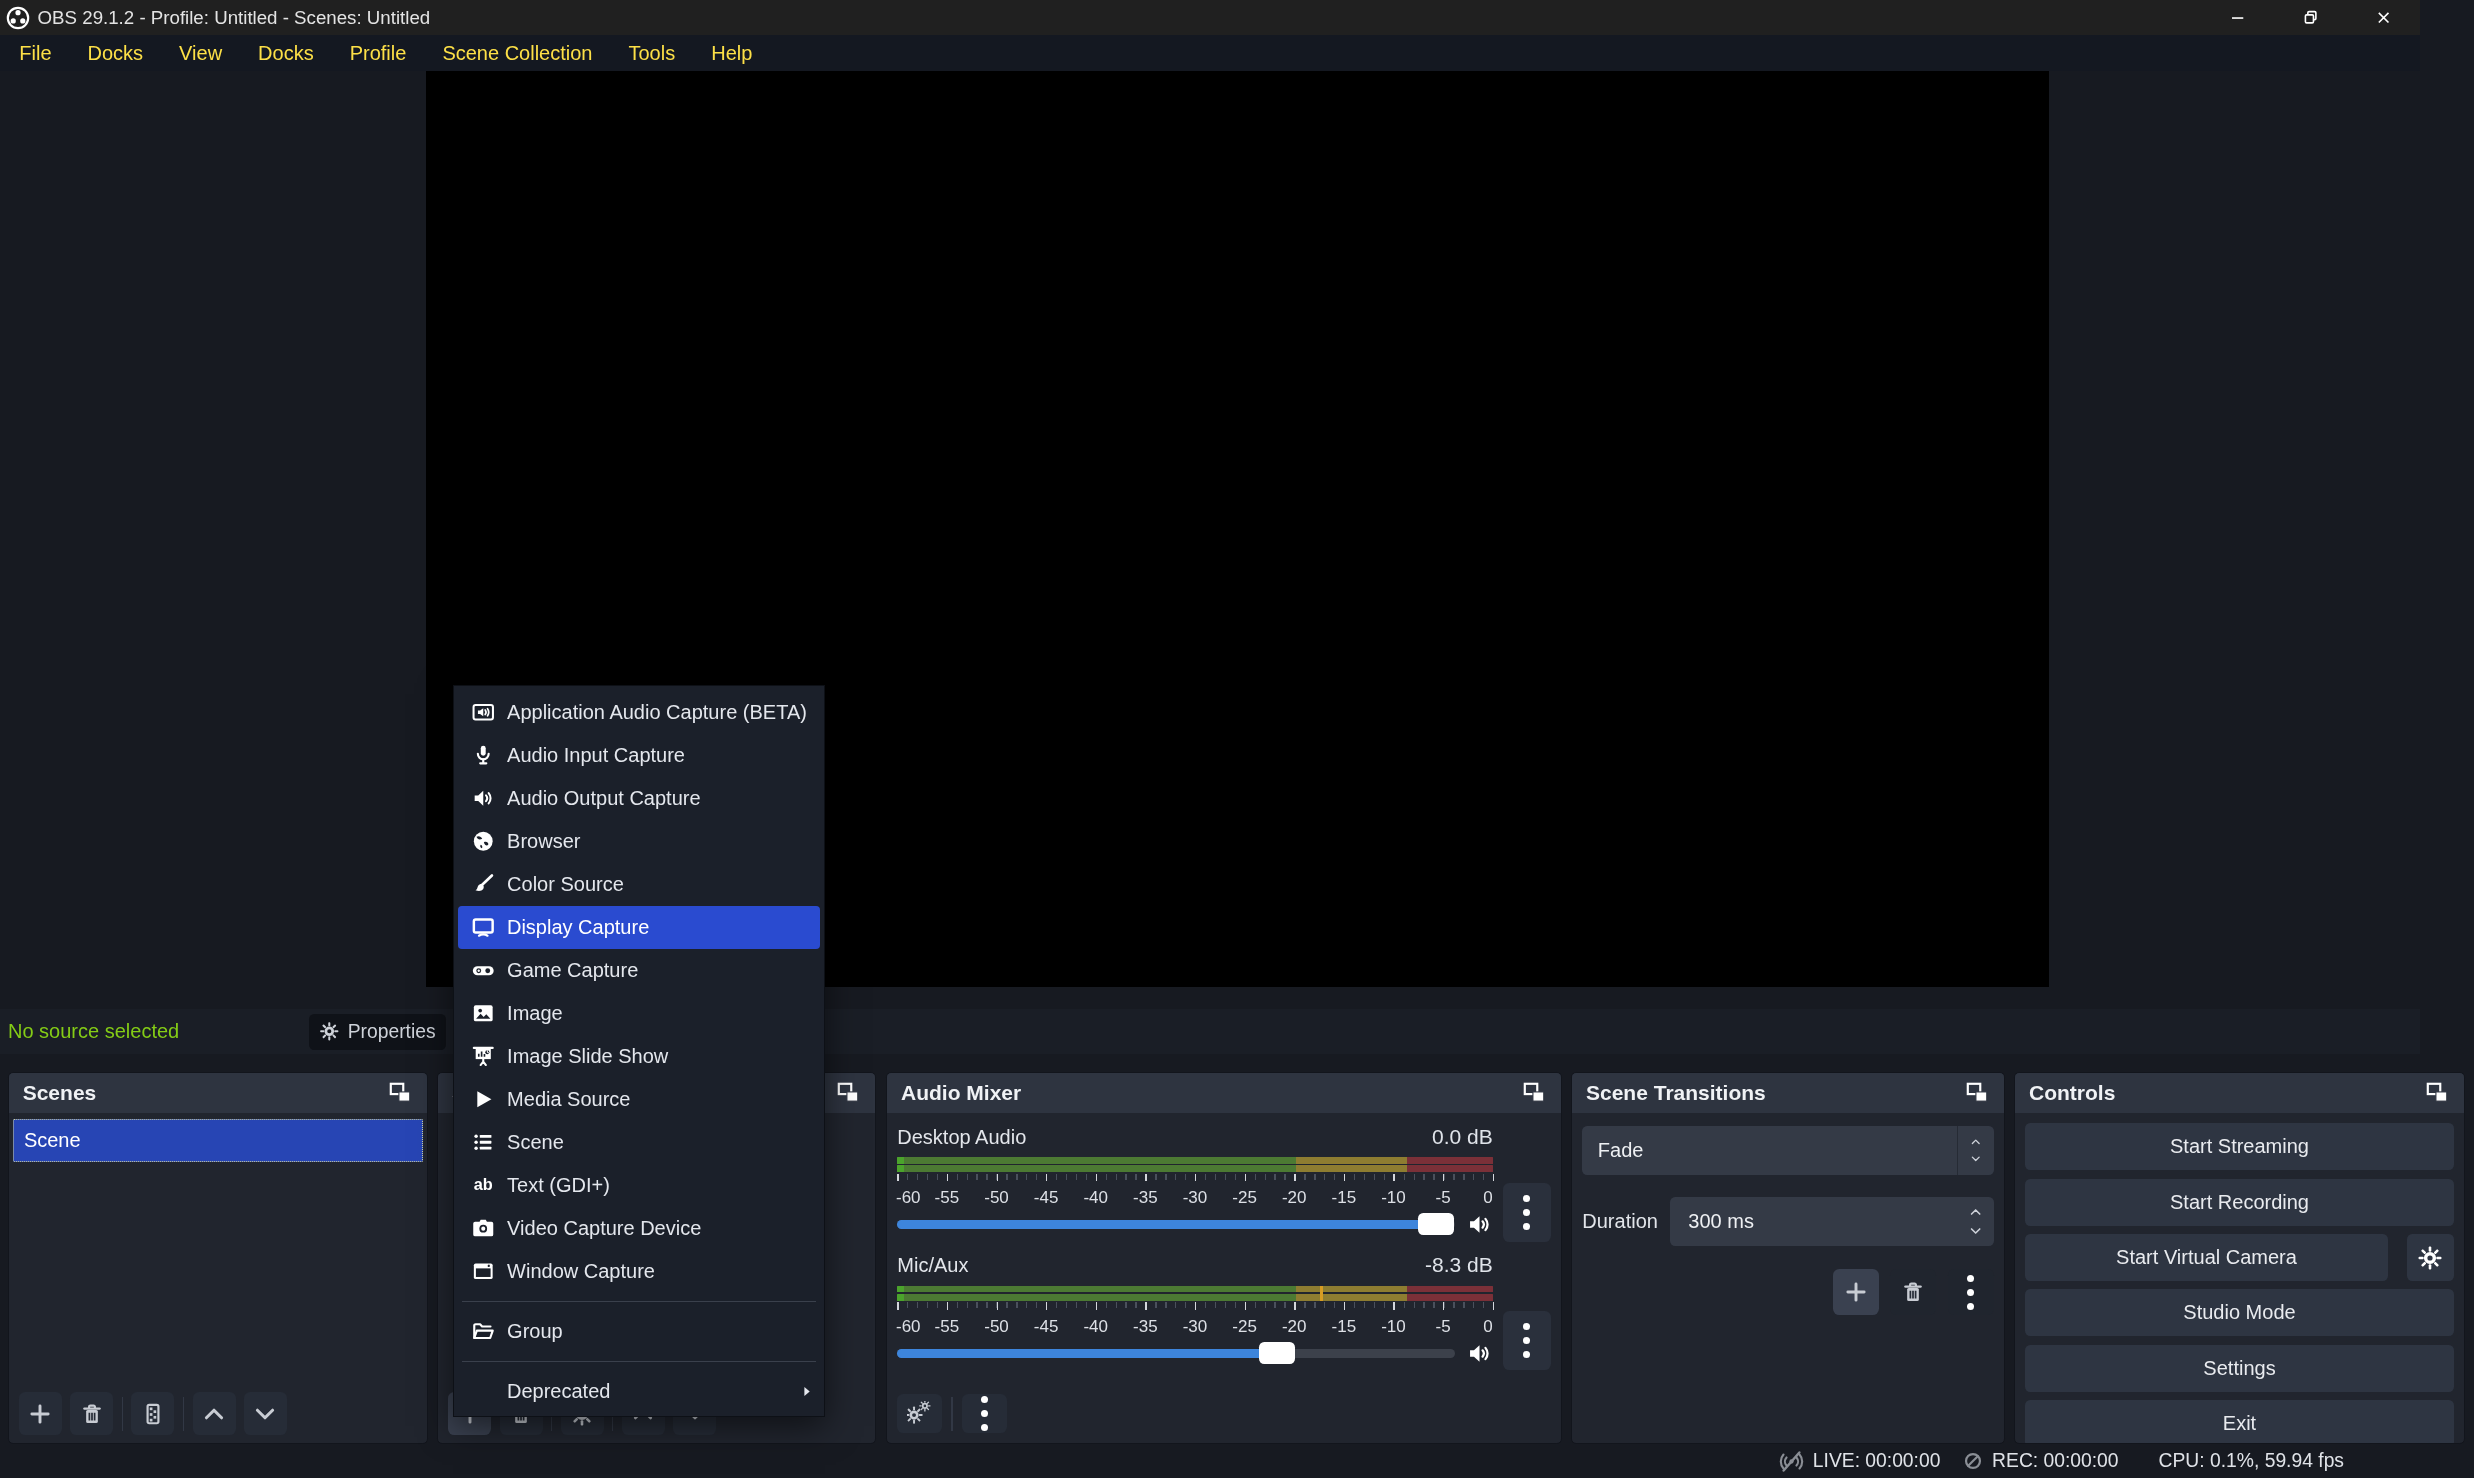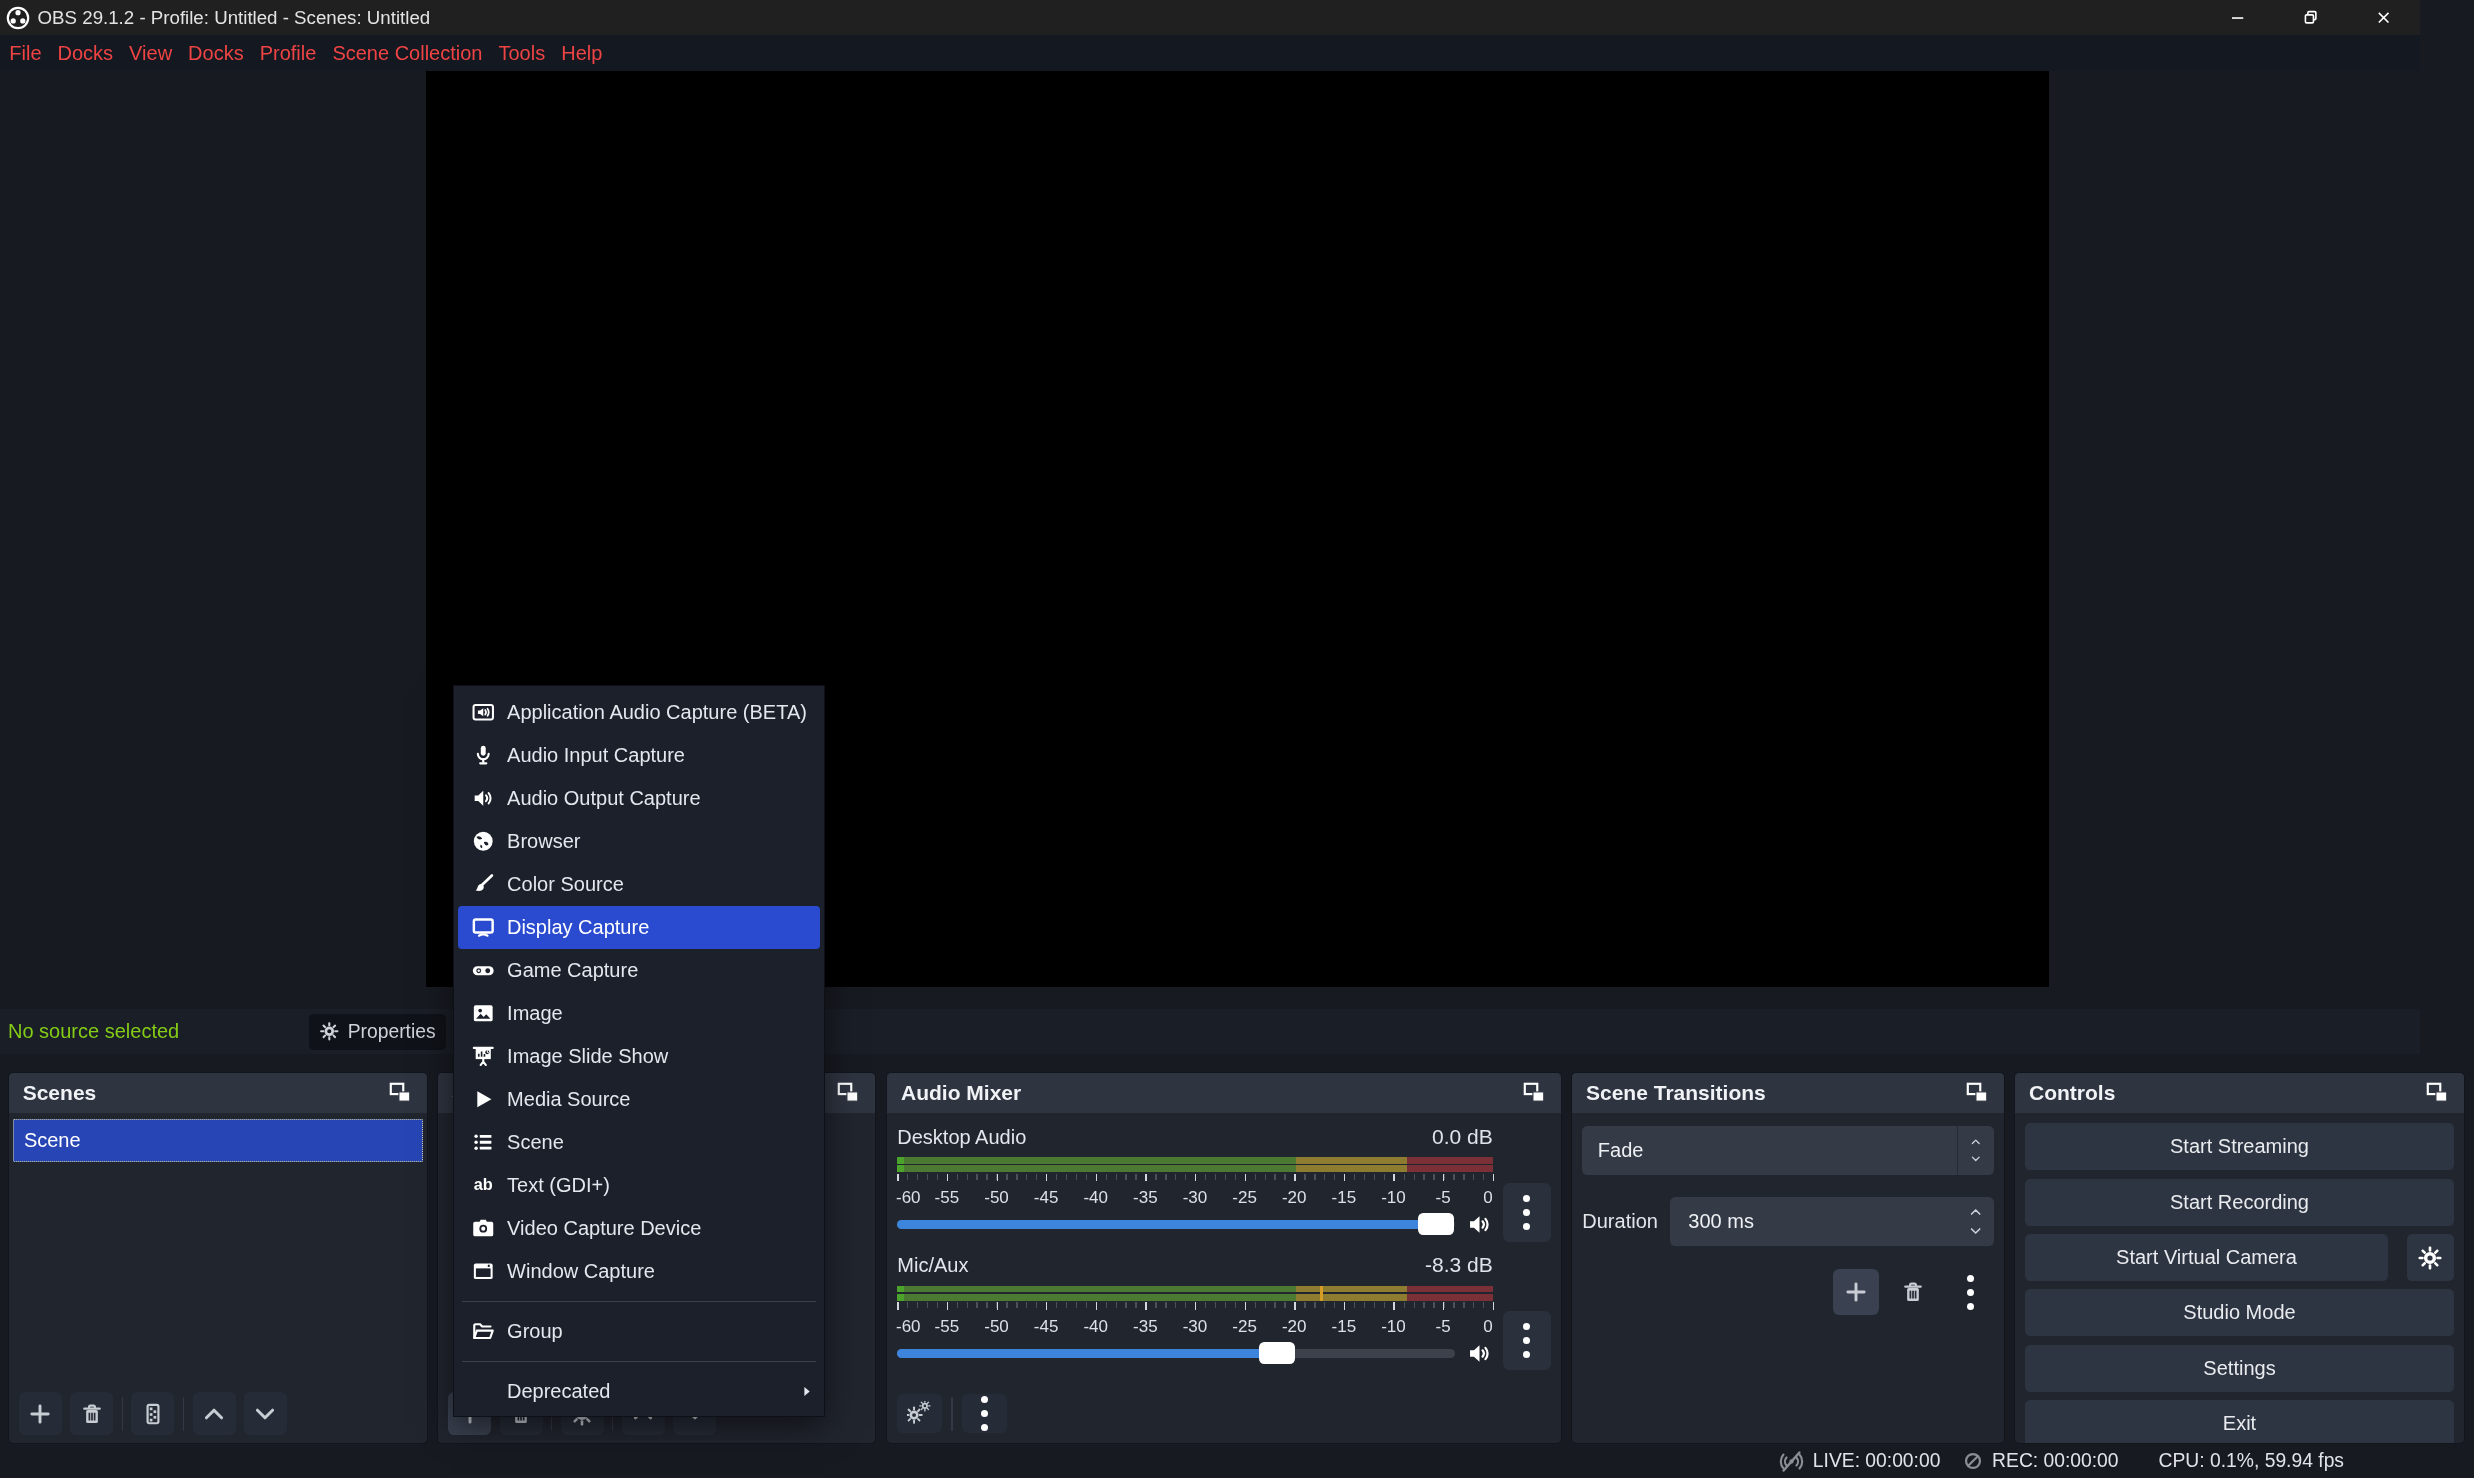--- a/index.html
+++ b/index.html
@@ -18,21 +18,21 @@
     background:var(--titlebar-bg,#202020); display:flex; align-items:center; }
   .obs-logo { width:26px; height:26px; margin-left:5.2px; flex:0 0 auto; }
   .title-text { margin-left:6.4px; font-size:18.7px; color:#e3e3e3; white-space:nowrap; }
   .win-btns { margin-left:auto; display:flex; height:100%; }
   .win-btn { width:73px; height:100%; display:flex; align-items:center; justify-content:center; }
   .win-btn svg { width:19.3px; height:19.3px; }
 
   
   .menubar { position:absolute; left:0; top:35px; width:100%; height:36px;
     background:var(--menubar-bg,#141821); display:flex; align-items:center; padding-left:1.3px; }
-  .menu-item { padding:0 8px; height:100%; display:flex; align-items:center; color:#ef4444; }
+  .menu-item { padding:0 18px; height:100%; display:flex; align-items:center; color:#fde047; }
 
   
   .canvas { position:absolute; left:426px; top:71px; width:1623px; height:916px; background:#000; }
 
   
   .source-toolbar { position:absolute; left:0; top:1009px; width:100%; height:45px;
     background:#1a1e26; display:flex; align-items:center; }
   .src-status { margin-left:8px; color:#84cc16; }
   .props-btn { position:absolute; left:309px; top:4.5px; height:36px; width:137px;
     background:#0f1218; border-radius:5.2px; display:flex; align-items:center; justify-content:center;

